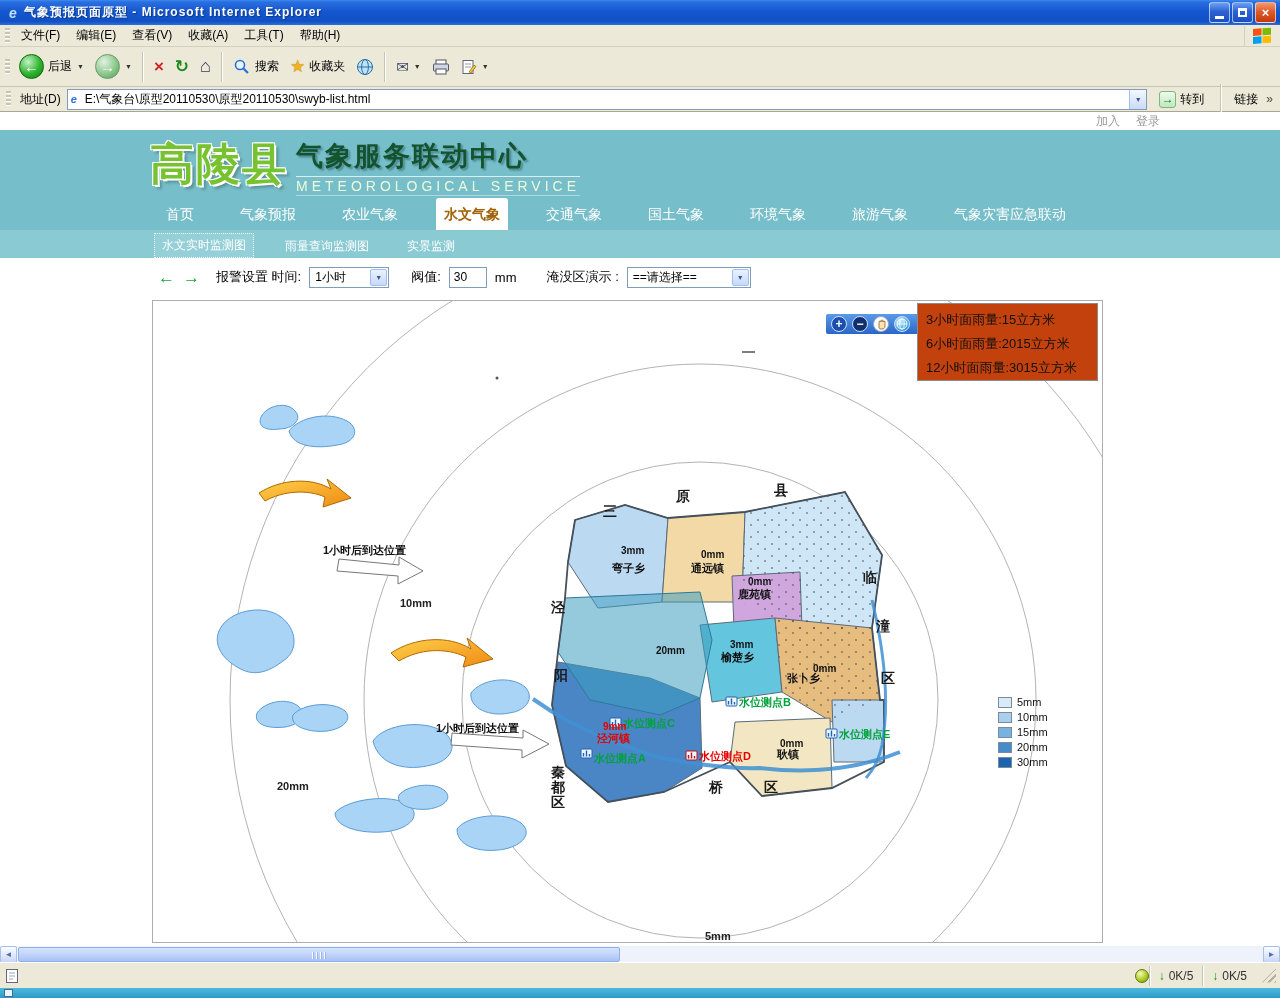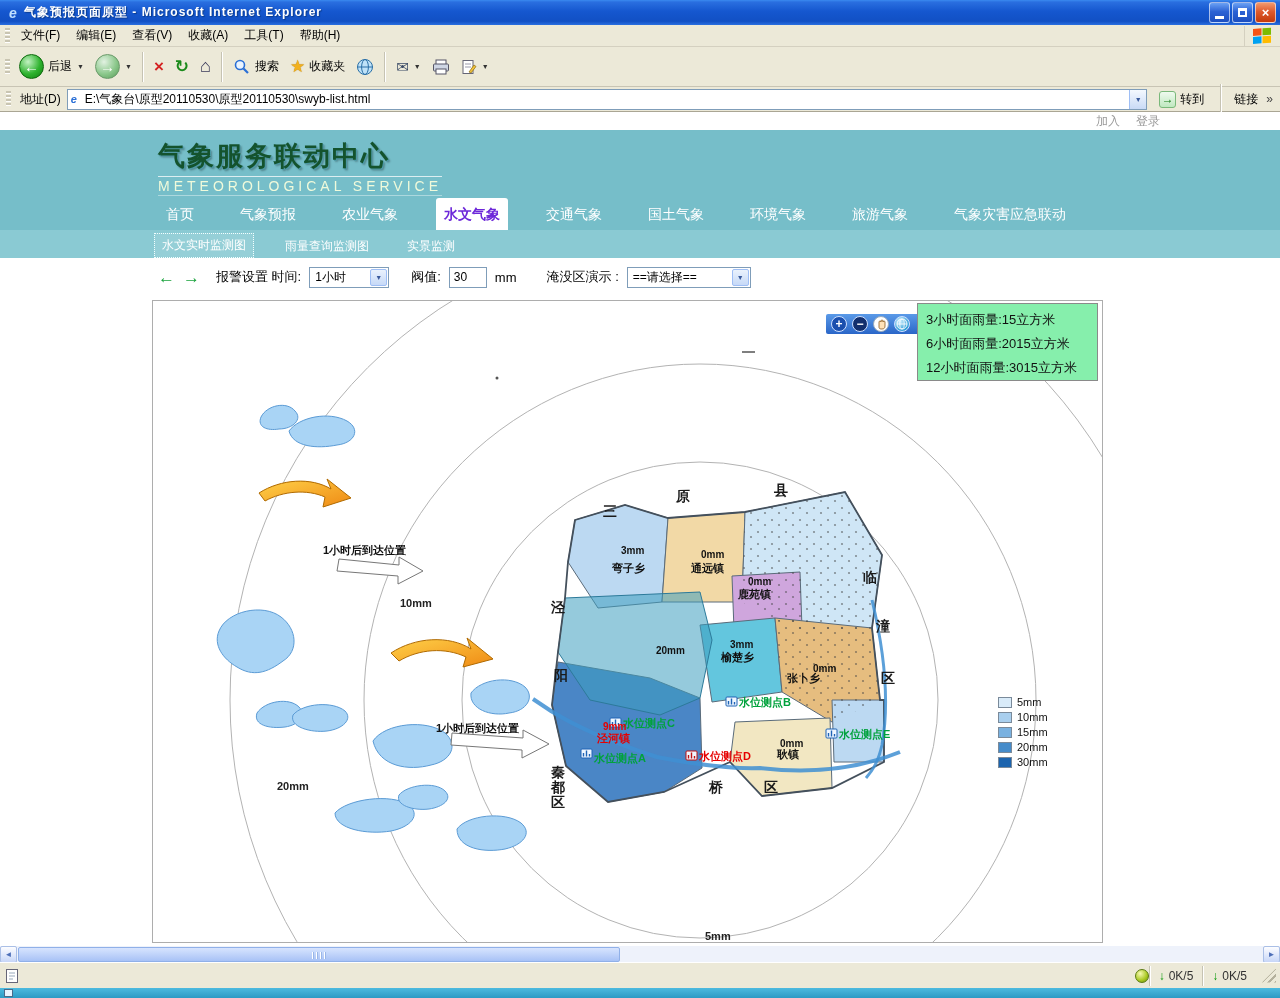--- a/index.html
+++ b/index.html
@@ -69,21 +69,21 @@
     text-shadow:-1px -1px 0 #fff,1px -1px 0 #fff,-1px 1px 0 #fff,2px 2px 0 #fff,4px 4px 3px rgba(0,0,0,.25)}
   .logo-right{display:flex;flex-direction:column;margin-left:8px;margin-top:6px}
   .logo-title{font-size:27px;font-weight:bold;letter-spacing:2px;color:#14532d;
     text-shadow:1px 1px 0 #4d9aa6,2px 2px 2px rgba(0,0,0,.3)}
   .logo-en{font-size:14px;letter-spacing:4px;color:#effadb;border-top:1px solid rgba(255,255,255,.75);
     border-bottom:1px solid rgba(255,255,255,.4);padding:1px 0;margin-top:2px;width:fit-content}
 
   .main-nav{position:absolute;left:0;top:198px;right:0;height:32px;background:#76bec9;
     display:flex;align-items:flex-end;padding-left:158px;gap:30px;font-size:14px;color:#fff}
   .nav-item{line-height:32px;padding:0 8px;white-space:nowrap}
-  .nav-item.active{background:#fff;color:#6d28d9;font-weight:bold;border-radius:3px 3px 0 0}
+  .nav-item.active{background:#fff;color:#a16207;font-weight:bold;border-radius:3px 3px 0 0}
 
   .sub-nav{position:absolute;left:0;top:230px;right:0;height:28px;background:#8acad3;
     display:flex;align-items:flex-end;padding-left:154px;gap:24px;font-size:12px;color:#fff}
   .subnav-item{padding:3px 7px}
   .subnav-item.selected{border:1px dotted #f2ffff;background:rgba(255,255,255,.10)}
 
   
   .controls{position:absolute;left:0;top:262px;right:0;height:30px;display:flex;align-items:center;
     padding-left:158px;font-size:13px;color:#000;gap:8px;background:#fff}
   .green-arrow{color:#19a23c;font-weight:bold;font-size:17px;line-height:1}
@@ -91,21 +91,21 @@
     font-size:12px;padding-left:5px}
   .xp-select .sel-arrow{margin-left:auto;width:17px;height:17px;margin-right:1px;
     background:linear-gradient(#eaf2fd,#c6d9f7);border:1px solid #9ebef5;border-radius:2px;
     display:flex;align-items:center;justify-content:center;font-size:7px;color:#3a5a9c}
   .xp-input{width:38px;height:21px;border:1px solid #7f9db9;font-size:12px;padding-left:4px;font-family:inherit}
 
   
   .map-box{position:absolute;left:152px;top:300px;width:951px;height:643px;background:#fff;
     border:1px solid #adadad;overflow:hidden}
   .map-svg{position:absolute;left:0;top:0}
-  .info-box{position:absolute;left:764px;top:2px;width:181px;height:78px;background:#86efac;
+  .info-box{position:absolute;left:764px;top:2px;width:181px;height:78px;background:#c2410c;
     border:1px solid #8a8a8a;font-size:13px;color:#111;padding:4px 0 0 8px;line-height:24px}
   .map-toolbar{position:absolute;left:673px;top:13px;width:118px;height:20px;border-radius:2px;
     background:linear-gradient(#5a9ae8,#2a66c8);display:flex;align-items:center;gap:5px;padding:0 5px}
   .mt-btn{width:16px;height:16px;border-radius:50%;display:flex;align-items:center;justify-content:center;
     font-size:12px;font-weight:bold;line-height:1}
   .mt-zoomin{background:#1a4fae;color:#fff;border:1px solid #cfe0ff}
   .mt-zoomout{background:#122f6e;color:#fff;border:1px solid #cfe0ff}
   .mt-pan{background:#fff;border:1px solid #9ab}
   .mt-globe{background:radial-gradient(circle at 35% 30%,#d2f0ff,#35a0d8 70%);border:1px solid #cfe0ff}
   .legend{position:absolute;left:845px;top:395px;font-size:11px;color:#111}
@@ -258,20 +258,21 @@
   </div>
 
   <div class="page-bg"></div>
 
   <div class="join-bar">
     <span>加入</span>
     <span>登录</span>
   </div>
 
   <div class="site-header">
+    <span class="logo-county">高陵县</span>
     <span class="logo-right">
       <span class="logo-title">气象服务联动中心</span>
       <span class="logo-en">METEOROLOGICAL SERVICE</span>
     </span>
   </div>
 
   <div class="main-nav">
     <span class="nav-item">首页</span>
     <span class="nav-item">气象预报</span>
     <span class="nav-item">农业气象</span>

